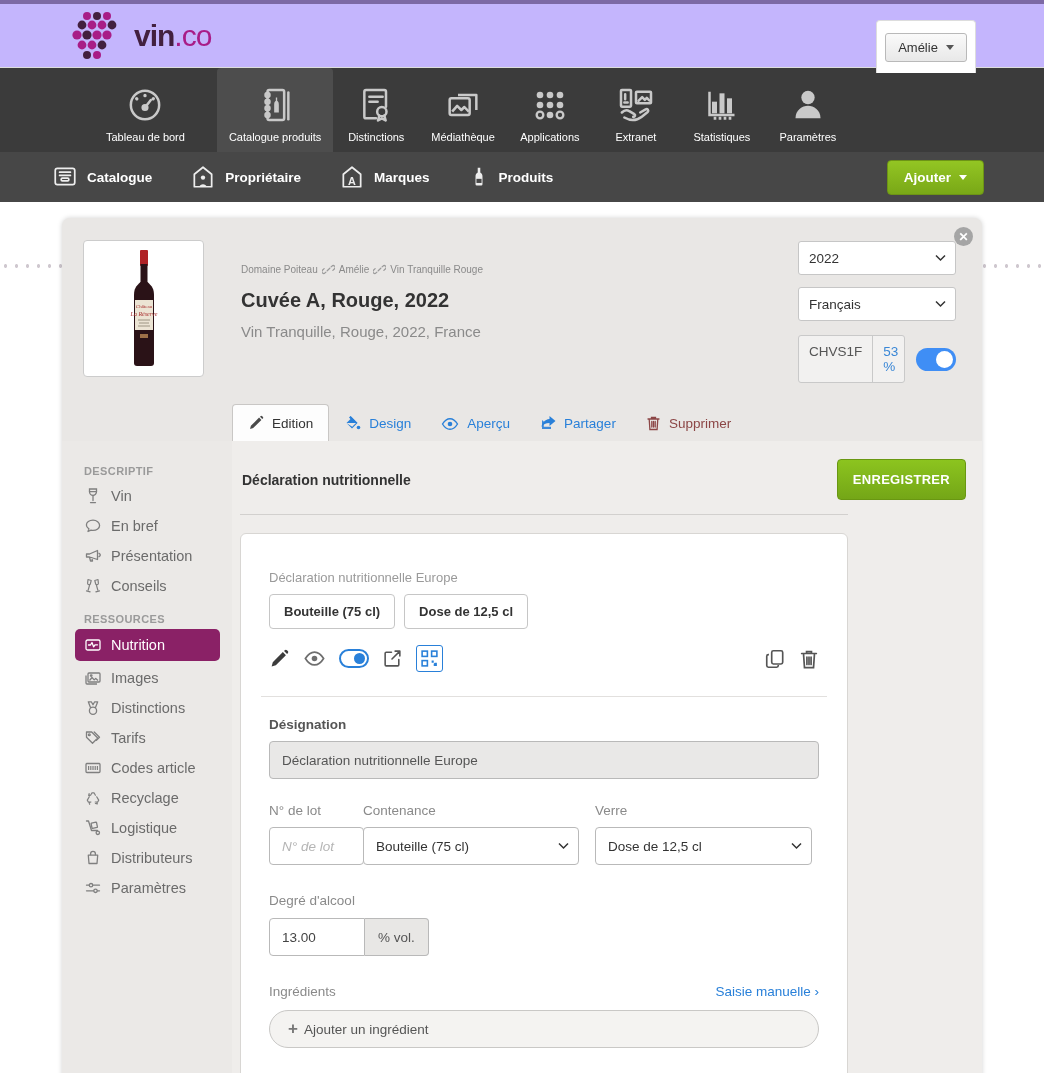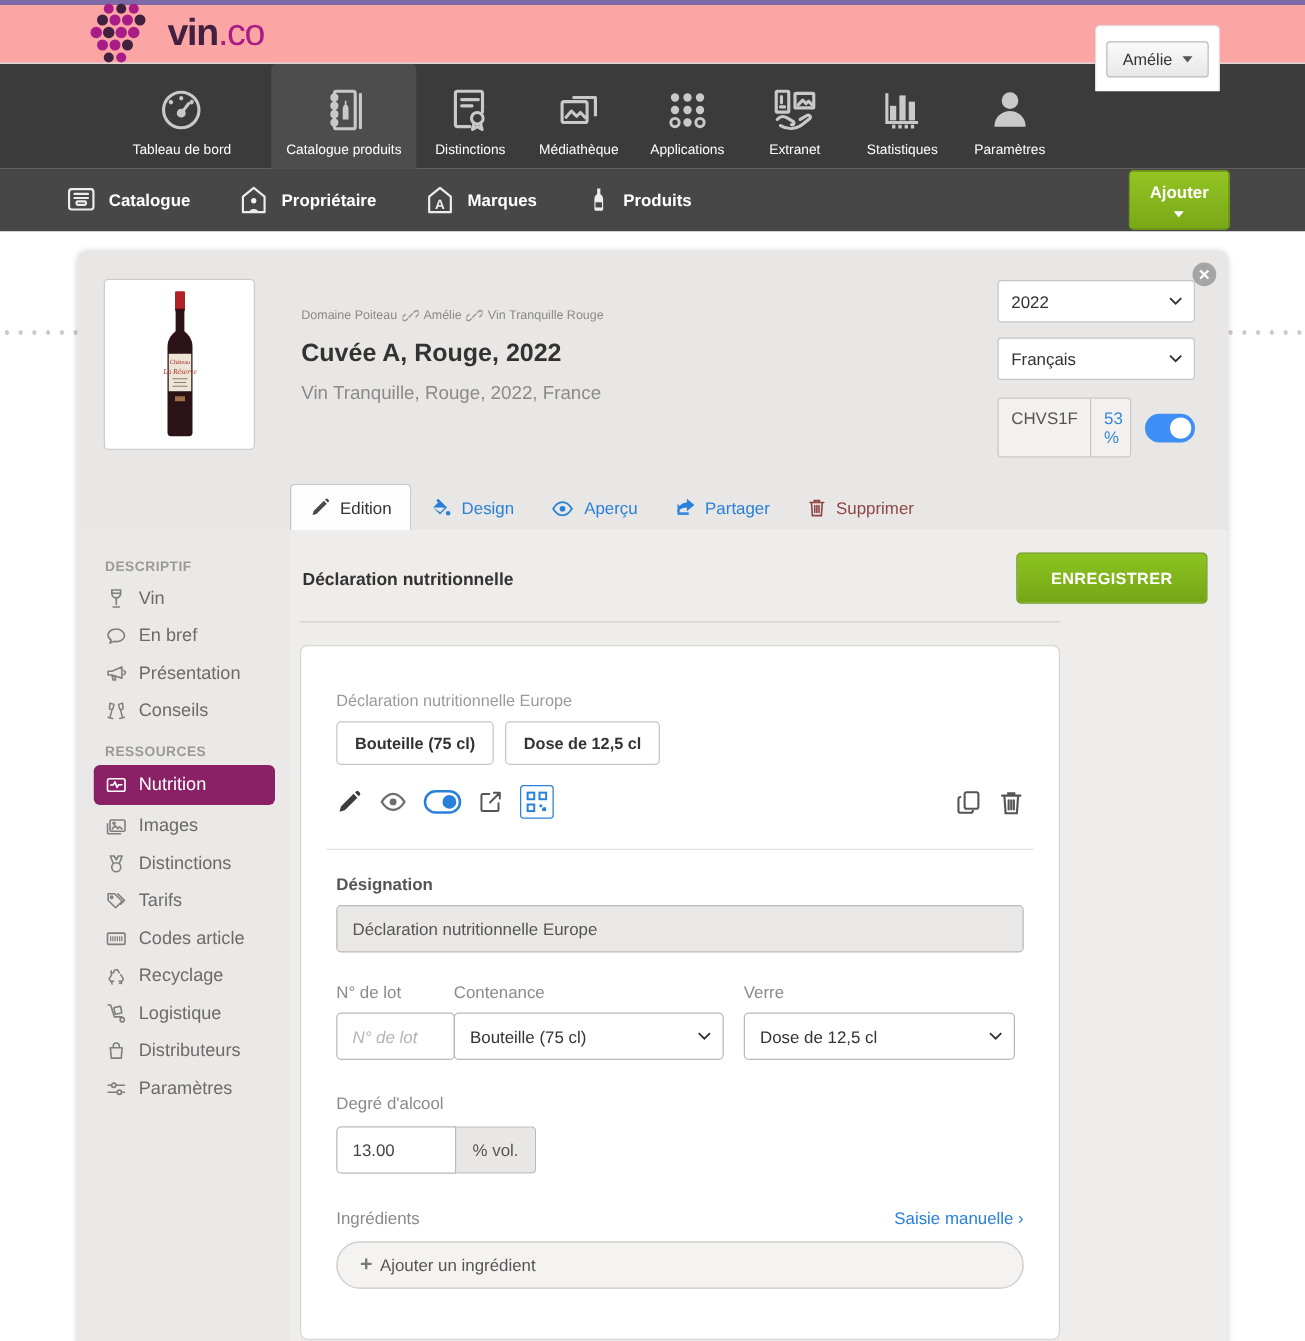--- a/index.html
+++ b/index.html
@@ -3,21 +3,21 @@
 <meta charset="utf-8">
 <style>
   * { box-sizing: border-box; margin: 0; padding: 0; }
   html,body { width:1044px; height:1073px; overflow:hidden; background:#fff;
     font-family:"Liberation Sans", sans-serif; position:relative; }
 
   
   .topstrip { height:4px; background:#7d69a5; }
 
   
-  .header { height:47px; background:#fca5a5; border-bottom:1px solid #ddd; position:relative; z-index:5; display:flex; align-items:center; }
+  .header { height:64px; background:#c4b5fd; border-bottom:1px solid #ddd; position:relative; z-index:5; display:flex; align-items:center; }
   .logo { display:flex; align-items:center; gap:10px; margin-left:70px; }
   .logo svg { display:block; }
   .logo-text { font-size:30px; letter-spacing:-1px; }
   .logo-text .vin { color:#42203f; font-weight:bold; }
   .logo-text .co { color:#a81c87; }
   .user-tab { position:absolute; right:68px; top:16px; width:100px; height:53px; background:#fff;
     border:1px solid #ddd; border-bottom:none; border-radius:4px 4px 0 0; display:flex; align-items:center; justify-content:center; }
   .user-btn { background:linear-gradient(#fafafa,#e8e8e8); border:1px solid #b9b9b9; border-radius:3px;
     padding:6px 12px; font-size:13px; color:#333; display:flex; align-items:center; gap:8px; cursor:pointer; }
   .caret { width:0; height:0; border-left:4px solid transparent; border-right:4px solid transparent; border-top:5px solid #555; }
@@ -28,21 +28,21 @@
     padding:8px 12px 9px; cursor:pointer; min-width:86px; }
   .mn-item.active { background:#4d4d4d; border-radius:4px 4px 0 0;margin-left:20px; }
   .mn-icon { height:44px; display:flex; align-items:center; justify-content:center; color:#c9c9c9; }
   .mn-label { color:#fff; font-size:11px; margin-top:4px; white-space:nowrap; }
 
   
   .subnav { height:50px; background:#474747; display:flex; align-items:center; padding:0 60px 0 52px; position:relative; z-index:4; }
   .sn-item { display:flex; align-items:center; gap:9px; color:#fff; font-size:13.5px; font-weight:bold; margin-right:38px; cursor:pointer; }
   .sn-item svg { color:#ededed; }
   .btn-green { background:linear-gradient(#93c523,#79a817); border:1px solid #6d9415; border-radius:4px;
-    color:#fff; font-weight:bold; font-size:13.5px; padding:9px 16px; cursor:pointer; display:flex; align-items:center; gap:8px;flex-direction:column; }
+    color:#fff; font-weight:bold; font-size:13.5px; padding:9px 16px; cursor:pointer; display:flex; align-items:center; gap:8px; }
   .subnav .btn-green { margin-left:auto; }
   .caret-w { width:0; height:0; border-left:4px solid transparent; border-right:4px solid transparent; border-top:5px solid #fff; }
 
   
   .dotted-line { position:absolute; left:0; top:264px; width:100%; height:4px; z-index:0;
     background-image:radial-gradient(circle, #cfc8cf 1.7px, transparent 1.9px); background-size:11px 4px; background-repeat:repeat-x; }
 
   
   .container { position:relative; z-index:1; width:920px; margin:16px auto 0; background:#e9e7e5;
     border-radius:8px 8px 0 0; box-shadow:0 0 5px rgba(0,0,0,.18); min-height:855px; }
@@ -81,21 +81,21 @@
   .sb-title { font-size:11px; font-weight:bold; color:#9a9a9a; letter-spacing:.4px; margin:12px 0 4px 22px; }
   .sb-item { display:flex; align-items:center; gap:9px; padding:6px 8px 6px 22px; font-size:14.5px; color:#6b6b6b; cursor:pointer; }
   .sb-item svg { color:#7f7f7f; flex-shrink:0; }
   .sb-item.active { background:#8a2166; color:#fff; border-radius:5px; margin:2px 12px 2px 13px; padding:7px 8px 7px 9px; }
   .sb-item.active svg { color:#fff; }
 
   .content { flex:1; padding:14px 16px 0 8px; }
   .content-head { display:flex; align-items:center; justify-content:space-between; padding:4px 0 0 2px; }
   .page-title { font-size:14px; font-weight:bold; color:#333; }
   .btn-save { background:linear-gradient(#8cc41f,#74a617); border:1px solid #699712; border-radius:4px;
-    color:#fff; font-weight:bold; font-size:13px; padding:12px 27px; cursor:pointer; letter-spacing:.3px; }
+    color:#fff; font-weight:bold; font-size:13px; padding:12px 15px; cursor:pointer; letter-spacing:.3px; }
   .head-divider { border-bottom:1px solid #d2d0ce; margin-top:14px; width:608px; }
 
   
   .card { width:608px; background:#fff; border:1px solid #d8d6d3; border-radius:6px; margin-top:18px; padding:36px 28px 40px; }
   .muted-label { font-size:13px; color:#9a9a9a; }
   .chips { display:flex; gap:9px; margin-top:9px; }
   .chip { background:#fff; border:1px solid #c6c6c6; border-radius:4px; padding:9px 14px; font-size:13px; font-weight:bold; color:#333; cursor:pointer; }
   .icon-row { display:flex; align-items:center; gap:13px; margin-top:16px; }
   .icon-row .spacer { margin-left:auto; }
   .act-icon { color:#5a5a5a; cursor:pointer; display:flex; align-items:center; }

